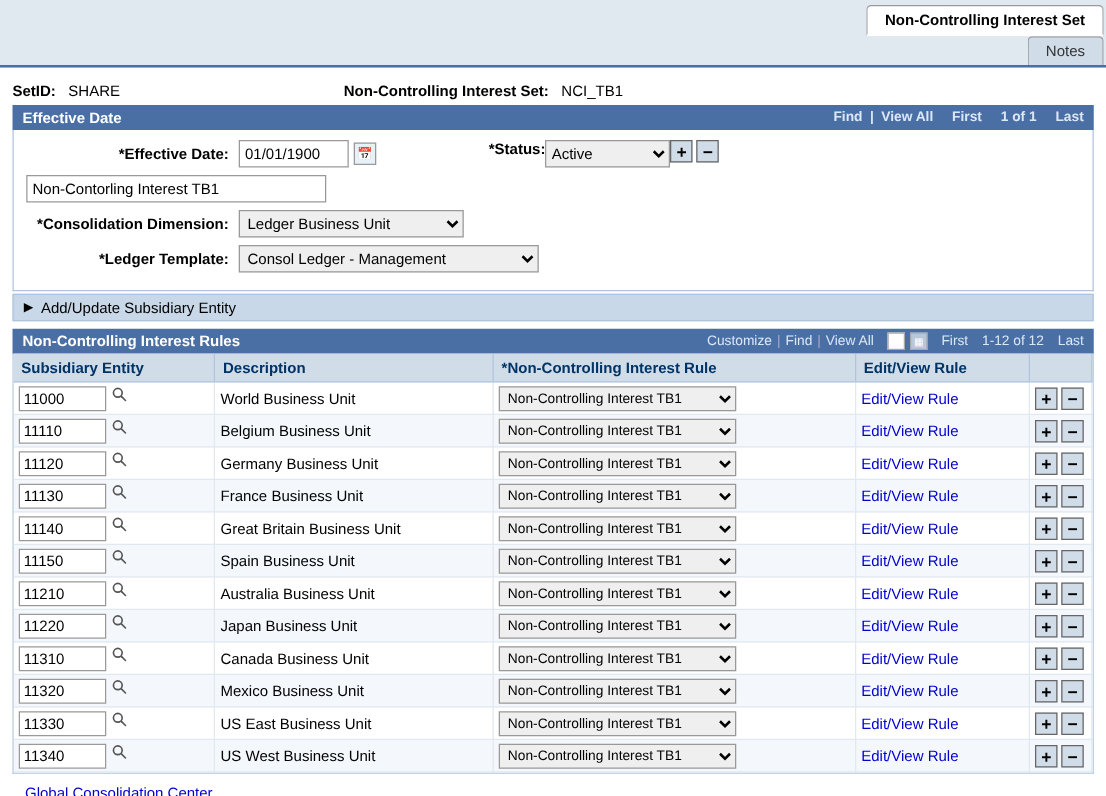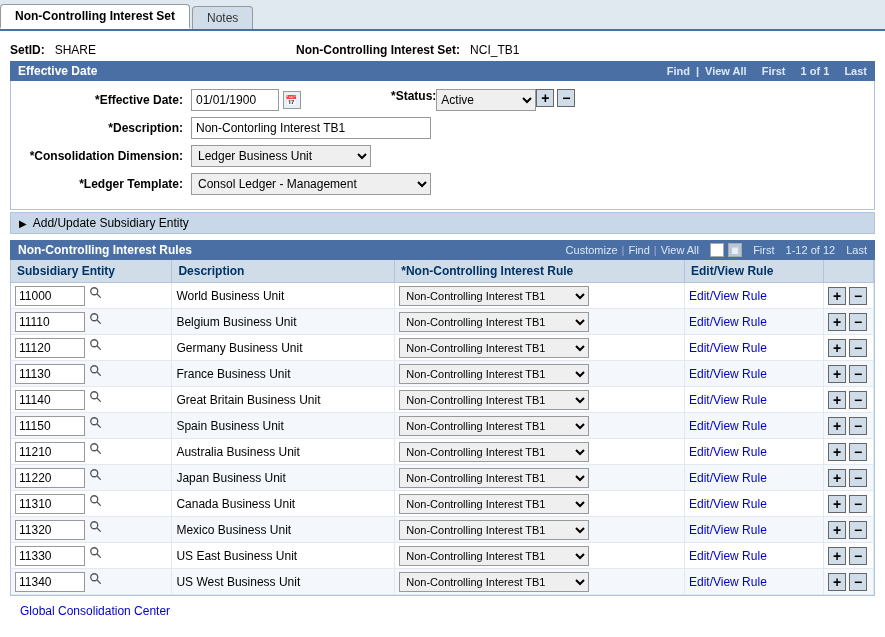--- a/index.html
+++ b/index.html
@@ -1,24 +1,24 @@
 <!DOCTYPE html>
 <html><head>
   <meta charset="utf-8">
   <style>
     * { box-sizing: border-box; margin: 0; padding: 0; }
     body { font-family: Arial, Helvetica, sans-serif; font-size: 12px; background: #fff; color: #000; }
 
-    .tab-bar { display: flex; align-items: flex-end; background: #e0e8f0; border-bottom: 2px solid #4a6fa5; padding-top: 4px; }
+    .tab-bar { display: flex; align-items: flex-end; background: #e0e8f0; border-bottom: 2px solid #4a6fa5; padding-top: 4px; flex-direction: column; }
     .tab { padding: 4px 14px; border: 1px solid #999; border-bottom: none; border-radius: 4px 4px 0 0; cursor: pointer; font-size: 12px; background: #d0dce8; color: #333; margin-right: 2px; }
     .tab.active { background: #fff; font-weight: bold; border-bottom: 2px solid #fff; color: #000; }
 
     .main-content { padding: 6px 10px; }
 
-    .set-info { display: flex; gap: 40px; padding: 6px 0 4px 0; font-size: 12px; }
+    .set-info { display: flex; gap: 19px; padding: 6px 0 4px 0; font-size: 12px; }
     .set-info .label { font-weight: bold; }
 
     .section-header { background: #4a6fa5; color: #fff; font-weight: bold; padding: 3px 8px; font-size: 12px; display: flex; justify-content: space-between; align-items: center; }
     .section-header .nav-controls { font-size: 11px; color: #dce8f8; display: flex; gap: 6px; align-items: center; }
     .section-header .nav-controls a { color: #dce8f8; text-decoration: none; }
 
     .form-area { border: 1px solid #b0c4de; border-top: none; padding: 8px 10px; }
     .form-row { display: flex; align-items: center; margin-bottom: 6px; }
     .form-row label { width: 170px; font-weight: bold; font-size: 12px; text-align: right; padding-right: 8px; }
     .form-row .field { display: flex; align-items: center; gap: 4px; }
@@ -117,21 +117,20 @@
             <option>Inactive</option>
           </select>
           <div class="btn-group">
             <button class="add-btn">+</button>
             <button class="remove-btn">−</button>
           </div>
         </div>
       </div>
 
       <div class="form-row">
-        <label>*Description:</label>
         <div class="field">
           <input type="text" style="width: 240px;" value="Non-Contorling Interest TB1">
         </div>
       </div>
 
       <div class="form-row">
         <label>*Consolidation Dimension:</label>
         <div class="field">
           <select style="width:180px; height:22px; font-size:12px; border:1px solid #999;">
             <option>Ledger Business Unit</option>

